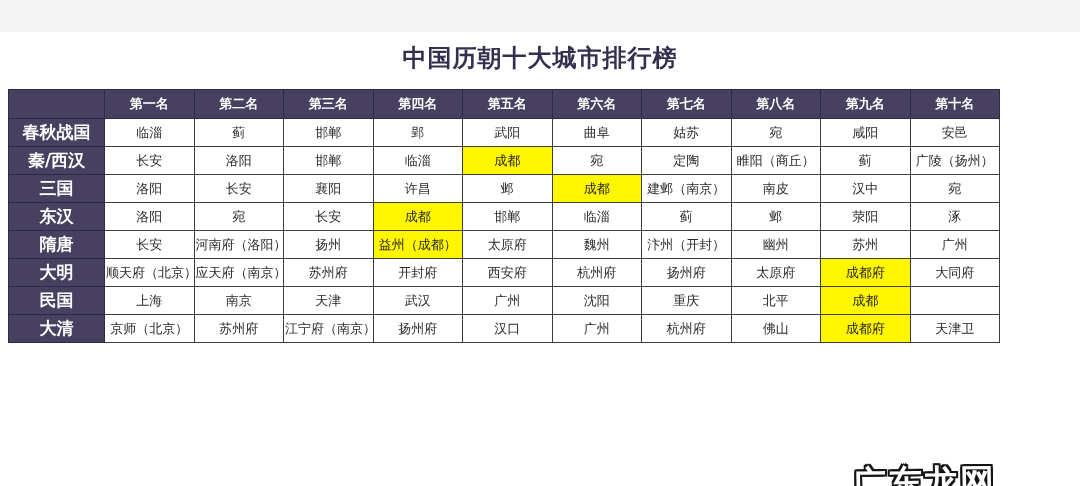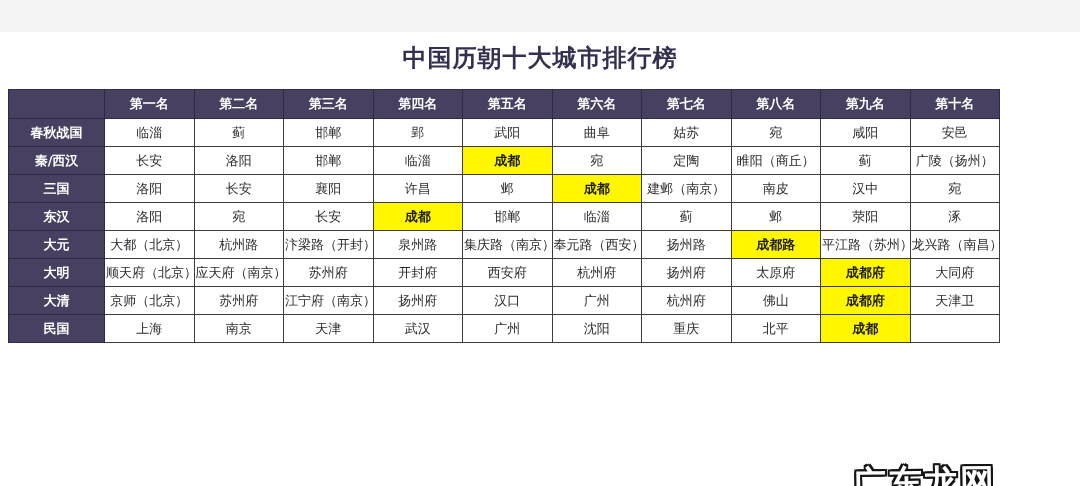--- a/index.html
+++ b/index.html
@@ -19,29 +19,29 @@
   table.rank col.labelcol{width:96px;}
   table.rank th,table.rank td{
     padding:0 1px;text-align:center;vertical-align:middle;
     white-space:nowrap;overflow:hidden;
   }
   table.rank thead th{
     background:#474060;color:#ffffff;font-size:13px;font-weight:bold;
     height:28px;border:1px solid #2e2947;
   }
   table.rank tbody th.rowlabel{
-    background:#474060;color:#ffffff;font-size:13px;font-weight:bold;
+    background:#474060;color:#ffffff;font-size:17px;font-weight:bold;
     height:27px;border:1px solid #2e2947;
   }
   table.rank tbody td{
     background:#ffffff;color:#2a2a2a;font-size:13px;height:27px;
     border:1px solid #3c3c3c;
   }
   table.rank tbody td.hl{
-    background:#fff600;font-weight:bold;color:#1e1e1e;
+    background:#fff600;font-weight:normal;color:#1e1e1e;
   }
   .watermark{position:absolute;z-index:5;pointer-events:none;}
   .wm-brand{
     left:852px;top:428px;font-size:34px;font-weight:bold;color:#ffffff;letter-spacing:2px;
     text-shadow:-2px -2px 0 #151515,2px -2px 0 #151515,-2px 2px 0 #151515,2px 2px 0 #151515,
                 -2px 0 0 #151515,2px 0 0 #151515,0 -2px 0 #151515,0 2px 0 #151515;
     transform:rotate(-1deg);
   }
   .wm-byline{
     left:888px;top:452px;font-size:23px;font-weight:bold;color:rgba(255,255,255,.88);letter-spacing:1px;
@@ -132,70 +132,70 @@
           <td>长安</td>
           <td class="hl">成都</td>
           <td>邯郸</td>
           <td>临淄</td>
           <td>蓟</td>
           <td>邺</td>
           <td>荥阳</td>
           <td>涿</td>
         </tr>
         <tr>
-          <th class="rowlabel">大元</th>
-          <td>大都（北京）</td>
-          <td>杭州路</td>
-          <td>汴梁路（开封）</td>
-          <td>泉州路</td>
-          <td>集庆路（南京）</td>
-          <td>奉元路（西安）</td>
-          <td>扬州路</td>
-          <td class="hl">成都路</td>
-          <td>平江路（苏州）</td>
-          <td>龙兴路（南昌）</td>
+          <th class="rowlabel">隋唐</th>
+          <td>长安</td>
+          <td>河南府（洛阳）</td>
+          <td>扬州</td>
+          <td class="hl">益州（成都）</td>
+          <td>太原府</td>
+          <td>魏州</td>
+          <td>汴州（开封）</td>
+          <td>幽州</td>
+          <td>苏州</td>
+          <td>广州</td>
         </tr>
         <tr>
           <th class="rowlabel">大明</th>
           <td>顺天府（北京）</td>
           <td>应天府（南京）</td>
           <td>苏州府</td>
           <td>开封府</td>
           <td>西安府</td>
           <td>杭州府</td>
           <td>扬州府</td>
           <td>太原府</td>
           <td class="hl">成都府</td>
           <td>大同府</td>
         </tr>
         <tr>
+          <th class="rowlabel">民国</th>
+          <td>上海</td>
+          <td>南京</td>
+          <td>天津</td>
+          <td>武汉</td>
+          <td>广州</td>
+          <td>沈阳</td>
+          <td>重庆</td>
+          <td>北平</td>
+          <td class="hl">成都</td>
+          <td></td>
+        </tr>
+        <tr>
           <th class="rowlabel">大清</th>
           <td>京师（北京）</td>
           <td>苏州府</td>
           <td>江宁府（南京）</td>
           <td>扬州府</td>
           <td>汉口</td>
           <td>广州</td>
           <td>杭州府</td>
           <td>佛山</td>
           <td class="hl">成都府</td>
           <td>天津卫</td>
         </tr>
-        <tr>
-          <th class="rowlabel">民国</th>
-          <td>上海</td>
-          <td>南京</td>
-          <td>天津</td>
-          <td>武汉</td>
-          <td>广州</td>
-          <td>沈阳</td>
-          <td>重庆</td>
-          <td>北平</td>
-          <td class="hl">成都</td>
-          <td></td>
-        </tr>
       </tbody>
   </table>
 
   <div class="watermark wm-brand">广东龙网</div>
   <div class="watermark wm-byline">头条号 / 向弟说事</div>
 
 </div>
 
 </body></html>

